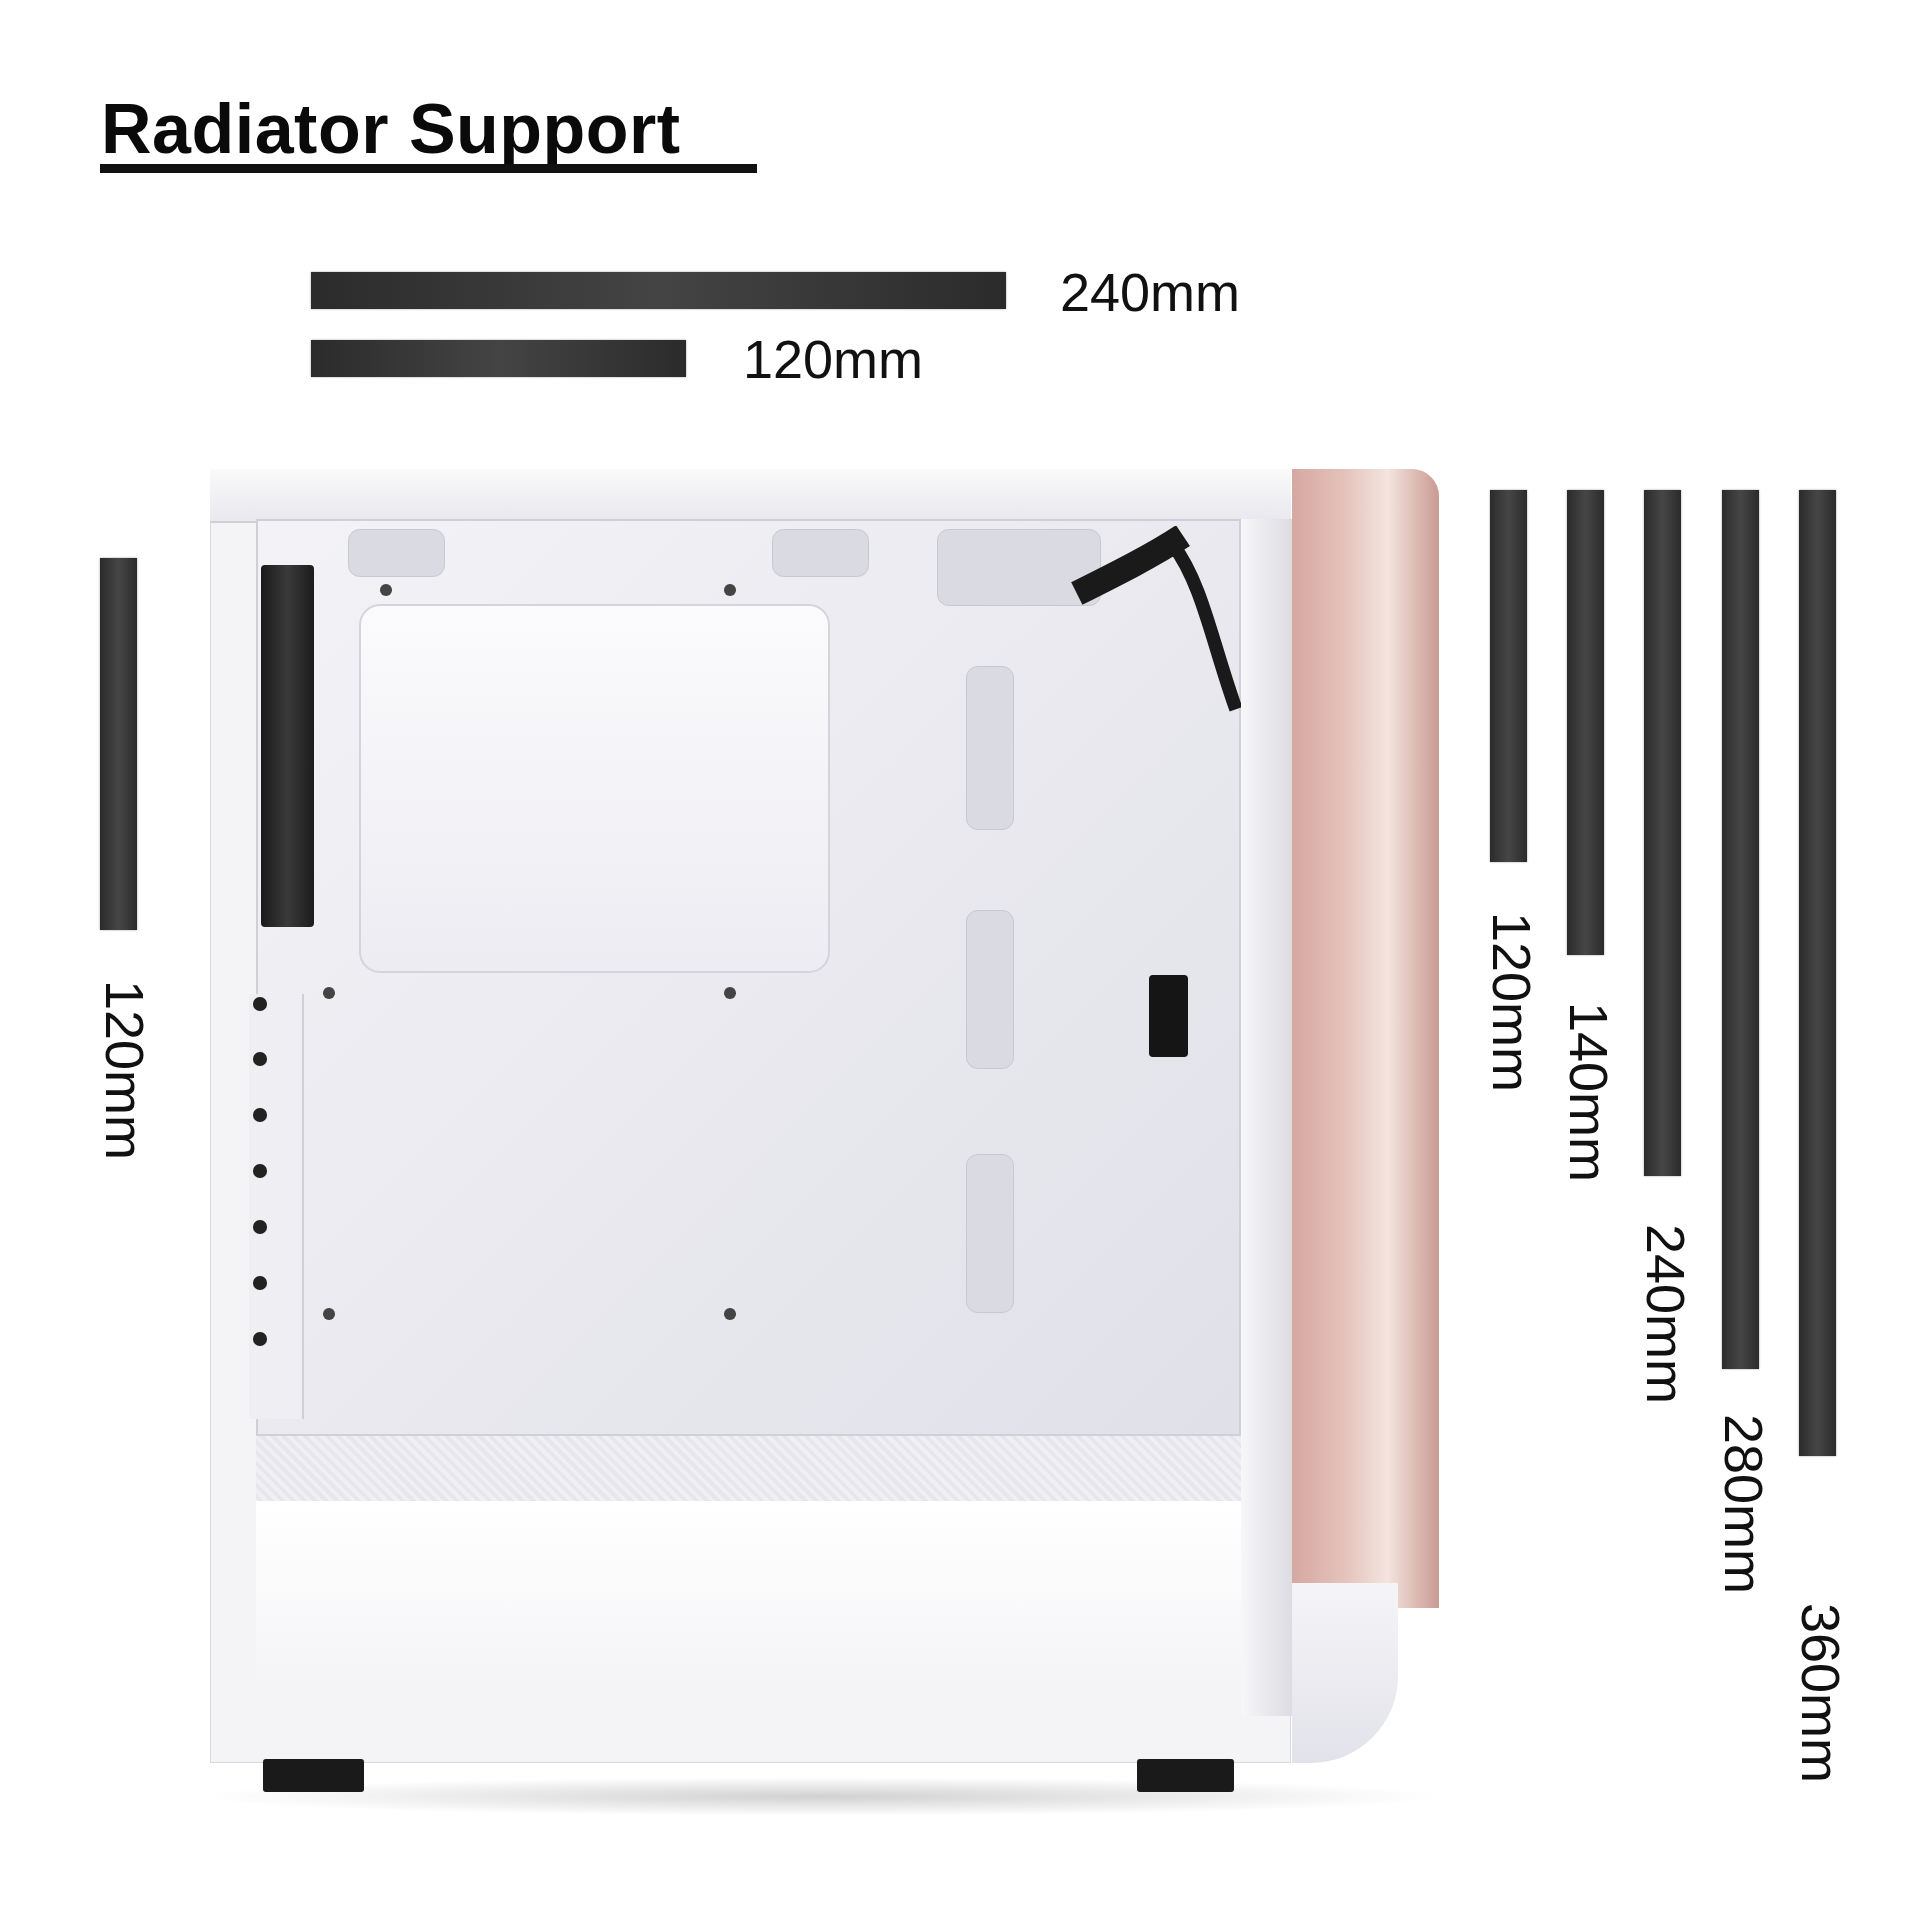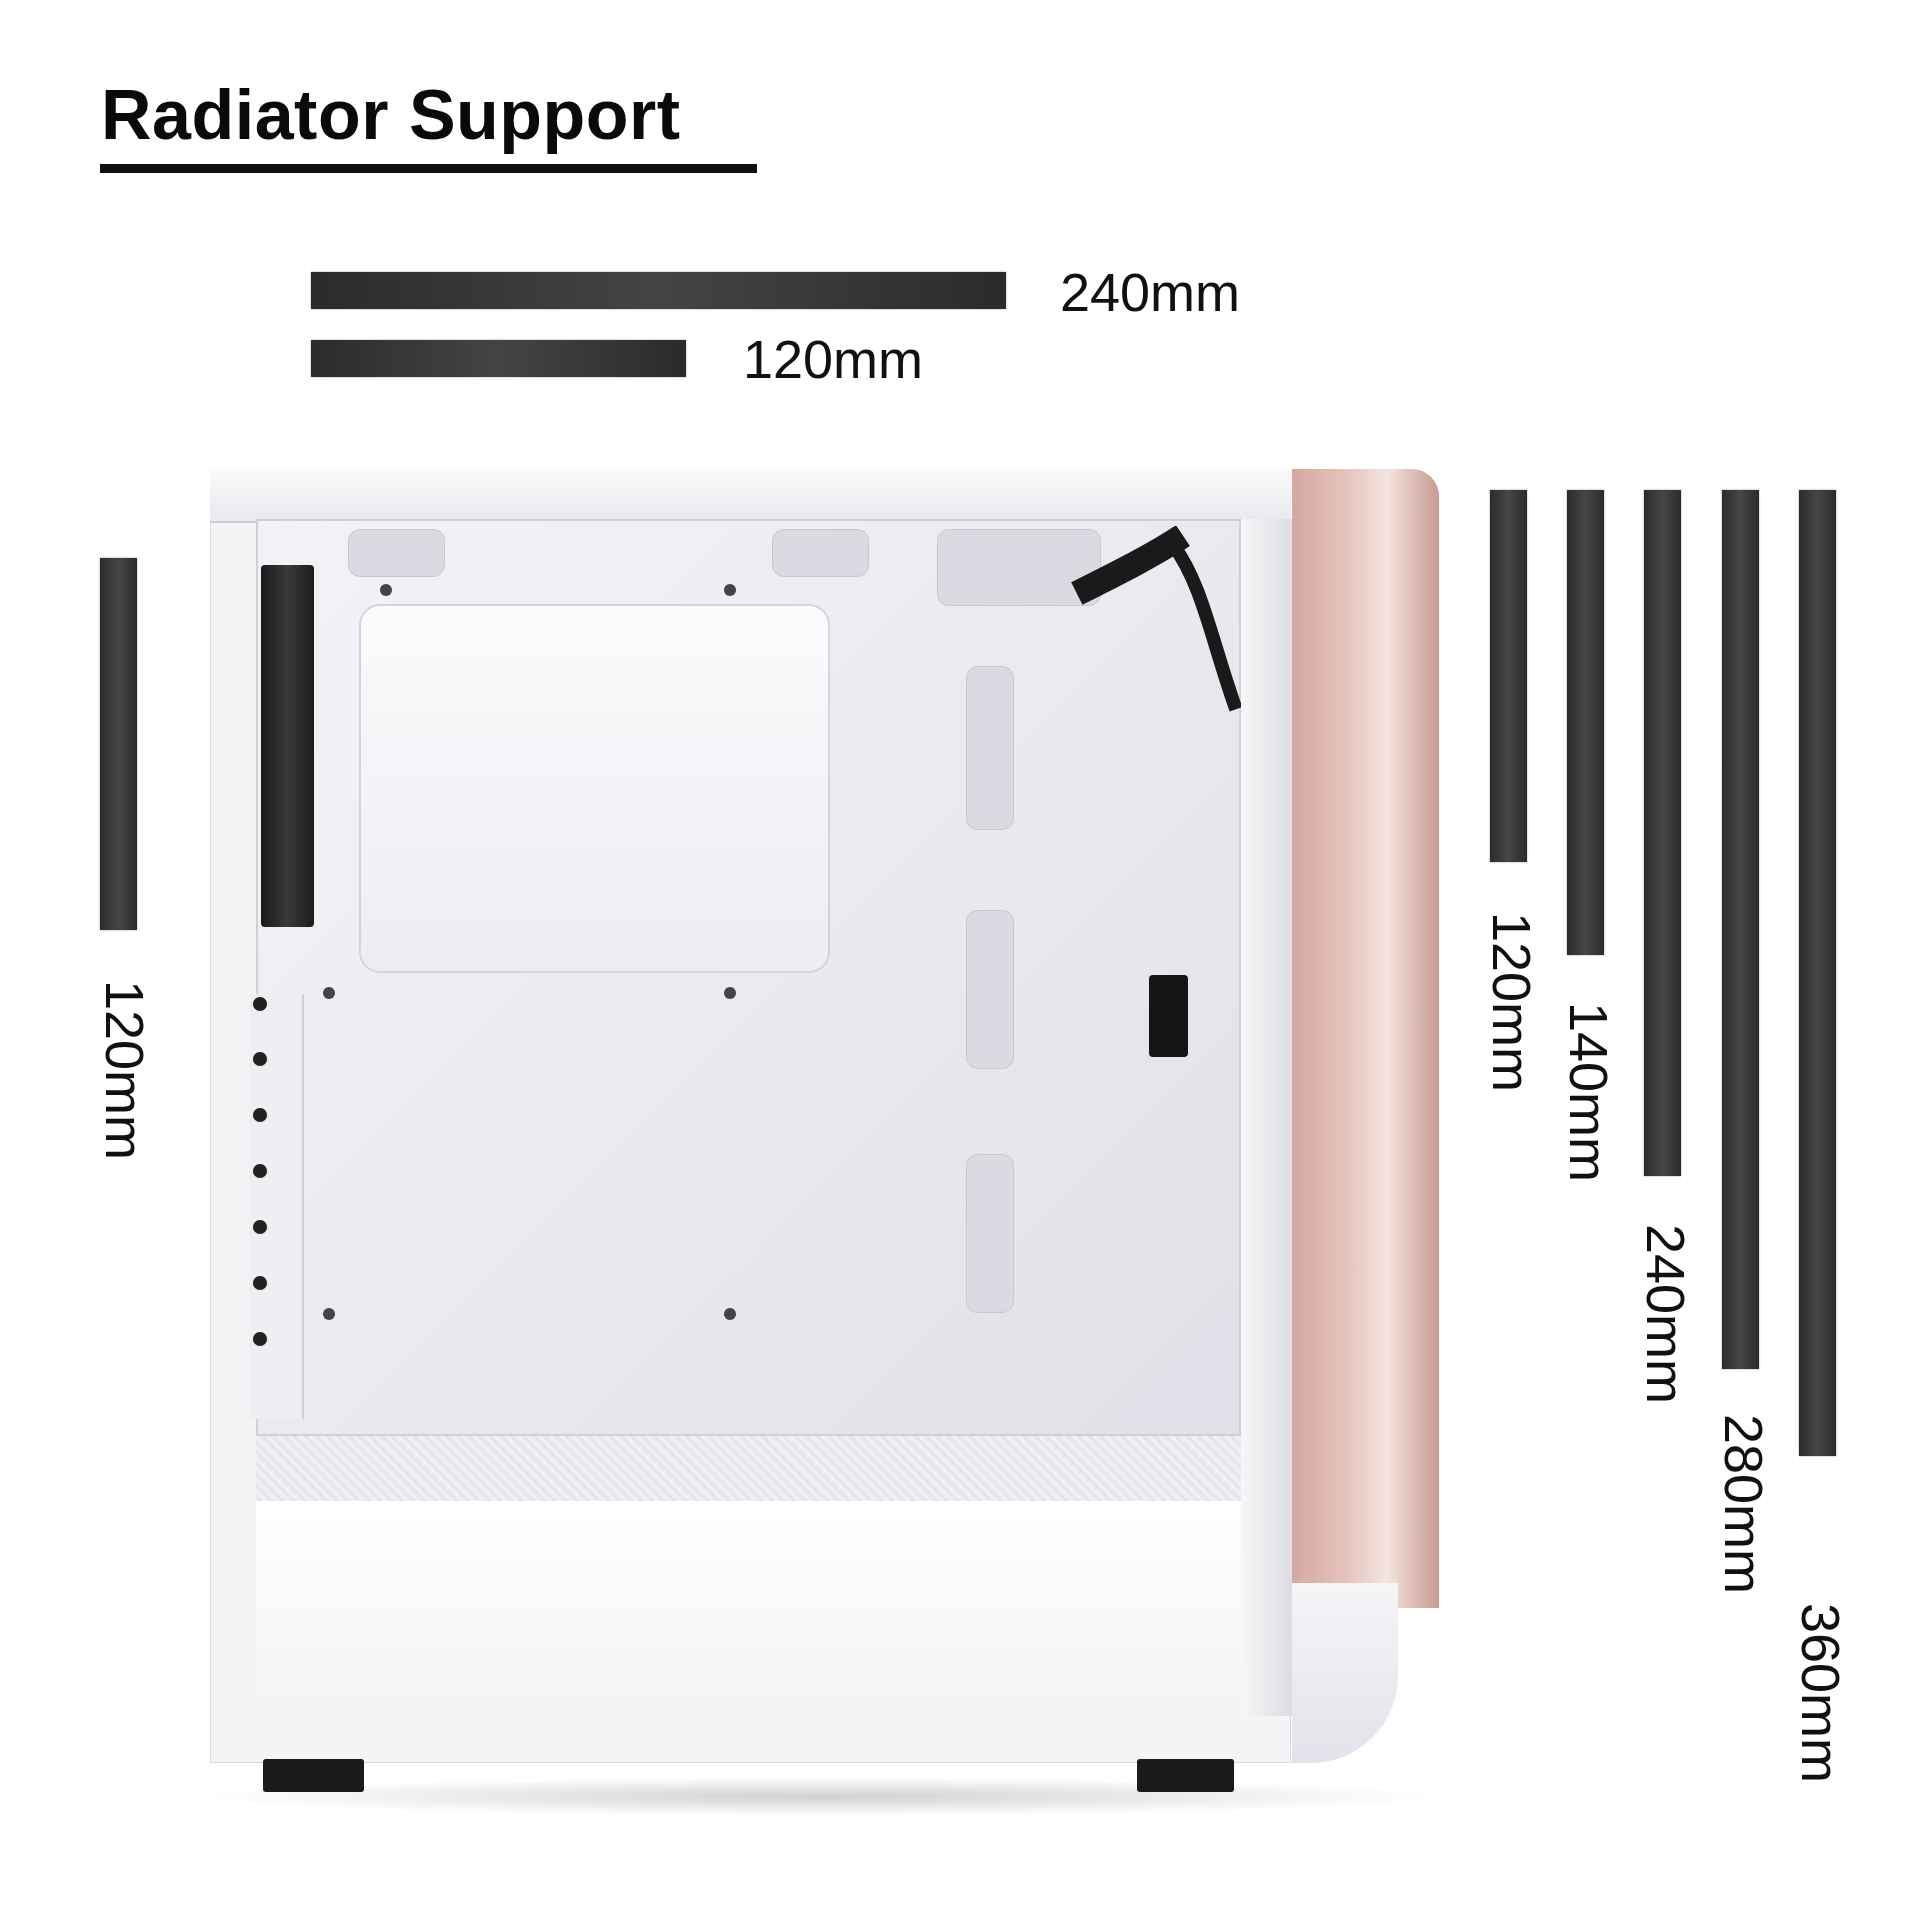--- a/index.html
+++ b/index.html
@@ -1,18 +1,18 @@
 <!DOCTYPE html>
 <html><head>
 <meta charset="utf-8">
 <style>
   html, body { margin:0; padding:0; background:#ffffff; }
   body { width:1931px; height:1931px; position:relative; overflow:hidden; font-family:"Liberation Sans", sans-serif; }
   .abs { position:absolute; }
-  .title { left:101px; top:75px; font-size:70px; font-weight:bold; color:#0a0a0a; letter-spacing:0.5px;text-align:center; }
+  .title { left:101px; top:89px; font-size:70px; font-weight:bold; color:#0a0a0a; letter-spacing:0.5px;text-align:center; }
   .title-underline { left:100px; top:164px; width:657px; height:8.7px; background:#111; }
   .bar { background:linear-gradient(90deg,#2b2b2b,#444 50%,#2b2b2b); box-shadow:0 0 1.9px rgba(0,0,0,.4); }
   .vbar { background:linear-gradient(90deg,#2b2b2b,#464646 50%,#2b2b2b); box-shadow:0 0 1.9px rgba(0,0,0,.4); }
   .label { font-size:54px; color:#111; white-space:nowrap; }
   .vlabel { font-size:54px; color:#111; white-space:nowrap; transform-origin:0 0; transform:rotate(90deg); }
 
   
   .case-shadow { left:193px; top:1777px; width:1255px; height:39px; background:radial-gradient(ellipse at center, rgba(0,0,0,.18), rgba(0,0,0,0) 70%); }
   .case-frame { left:210px; top:469px; width:1081px; height:1294px; background:#f4f4f7; border:1.9px solid #d8d8de; box-sizing:border-box; }
   .top-rail { left:210px; top:469px; width:1081px; height:52px; background:linear-gradient(#fafafa,#e8e8ee); border-bottom:2.9px solid #cfcfd6; }

